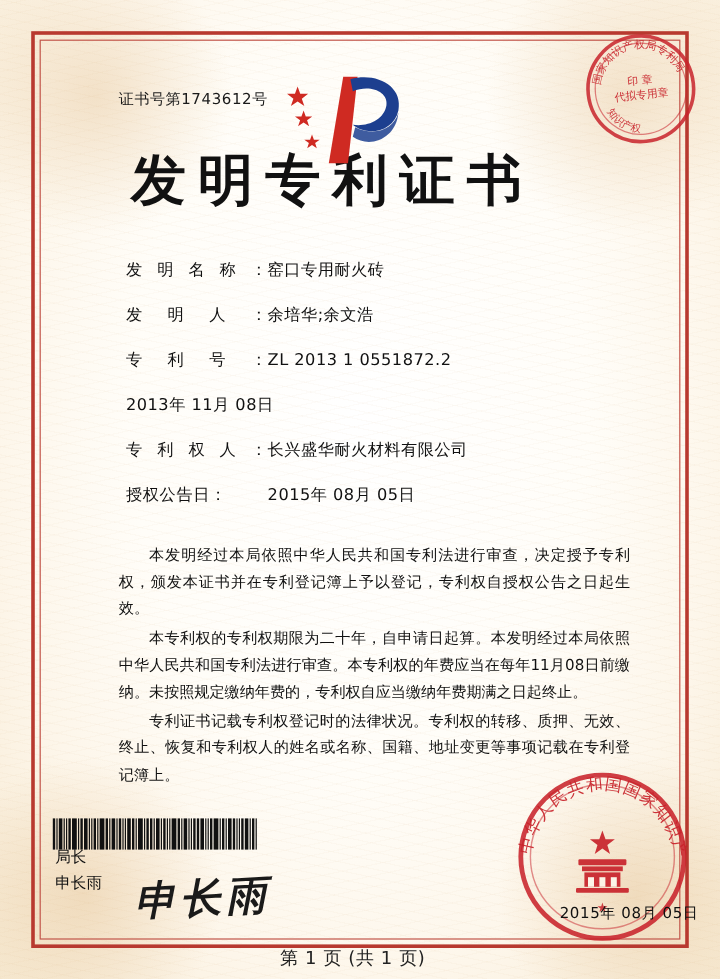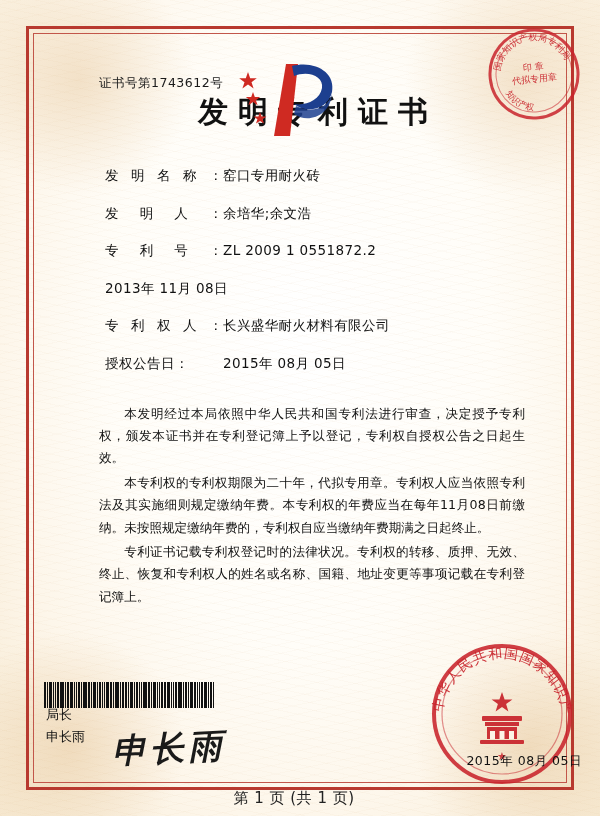--- a/index.html
+++ b/index.html
@@ -85,23 +85,23 @@
   .seal-top {
     position: absolute;
     right: 18px;
     top: 26px;
     width: 96px;
     height: 96px;
     transform: rotate(-6deg);
   }
 
   .title {
-    text-align: center;
+    margin-top: 28px;
     font-family: "DejaVu Serif", "Liberation Serif", serif;
-    font-size: 30px;
+    font-size: 46px;
     font-weight: bold;
     letter-spacing: 10px;
     color: #111111;
     text-indent: 10px;
   }
 
   .fields {
     margin-top: 34px;
     padding-left: 6px;
   }
@@ -248,21 +248,21 @@
         <span class="field-value">余培华;余文浩</span>
       </div>
 
       <div class="field-row">
         <span class="field-label spread">
           <span>专</span>
           <span>利</span>
           <span>号</span>
           <span>：</span>
         </span>
-        <span class="field-value">ZL 2009 1 0551872.2</span>
+        <span class="field-value">ZL 2013 1 0551872.2</span>
       </div>
 
       <div class="field-row">
         <span class="field-value">2013年 11月 08日</span>
       </div>
 
       <div class="field-row">
         <span class="field-label spread">
           <span>专</span>
           <span>利</span>
@@ -277,21 +277,21 @@
         <span class="field-label">
           <span>授权公告日</span><span>：</span>
         </span>
         <span class="field-value">2015年 08月 05日</span>
       </div>
 
     </div>
 
     <div class="body-text">
       <p>本发明经过本局依照中华人民共和国专利法进行审查，决定授予专利权，颁发本证书并在专利登记簿上予以登记，专利权自授权公告之日起生效。</p>
-      <p>本专利权的专利权期限为二十年，代拟专用章。专利权人应当依照专利法及其实施细则规定缴纳年费。本专利权的年费应当在每年11月08日前缴纳。未按照规定缴纳年费的，专利权自应当缴纳年费期满之日起终止。</p>
+      <p>本专利权的专利权期限为二十年，自申请日起算。本发明经过本局依照中华人民共和国专利法进行审查。本专利权的年费应当在每年11月08日前缴纳。未按照规定缴纳年费的，专利权自应当缴纳年费期满之日起终止。</p>
       <p>专利证书记载专利权登记时的法律状况。专利权的转移、质押、无效、终止、恢复和专利权人的姓名或名称、国籍、地址变更等事项记载在专利登记簿上。</p>
     </div>
 
   </div>
 
   <div class="emblem">
     <svg width="104" height="86" viewBox="0 0 104 86">
       <path d="M38 82 L50 10 L62 10 L54 82 Z" fill="#cf2a22"></path>
       <path d="M56 12 C78 6, 100 18, 96 38 C92 56, 70 60, 58 50 C70 52, 84 46, 86 34 C88 22, 72 16, 58 22 Z" fill="#1d3f8f"></path>
       <path d="M60 52 C76 60, 92 54, 96 40 C94 62, 72 70, 58 60 Z" fill="#1d3f8f" opacity="0.85"></path>

